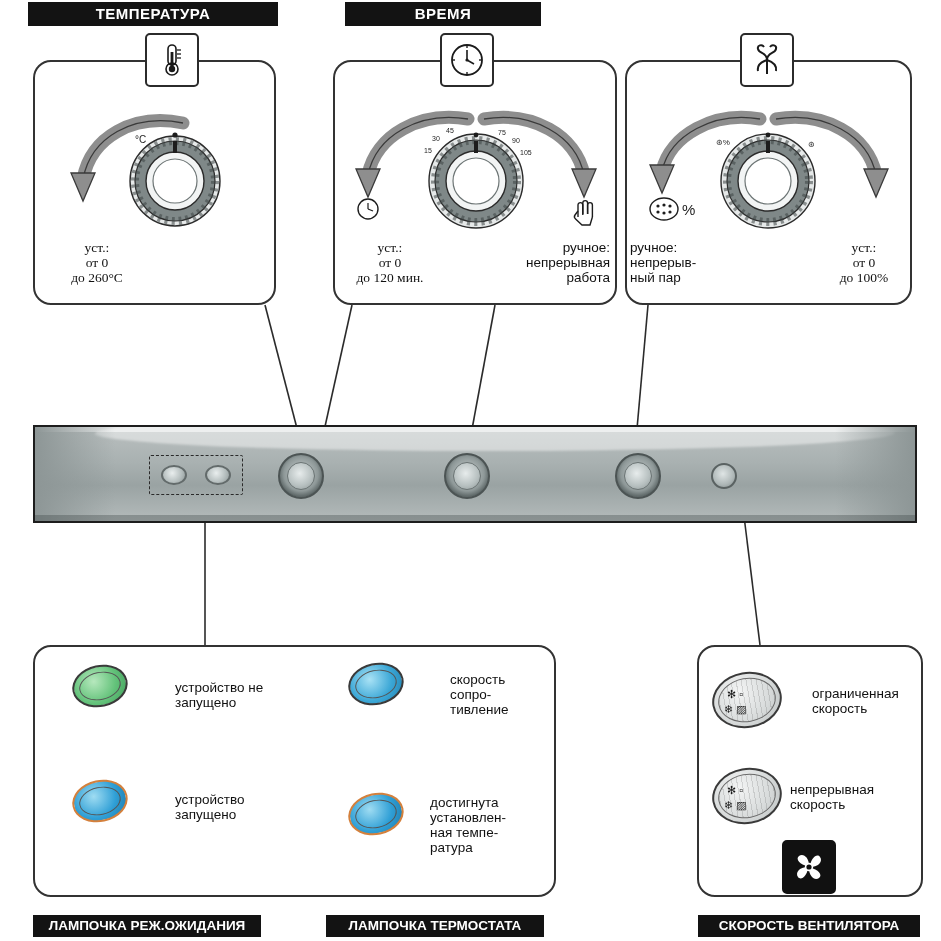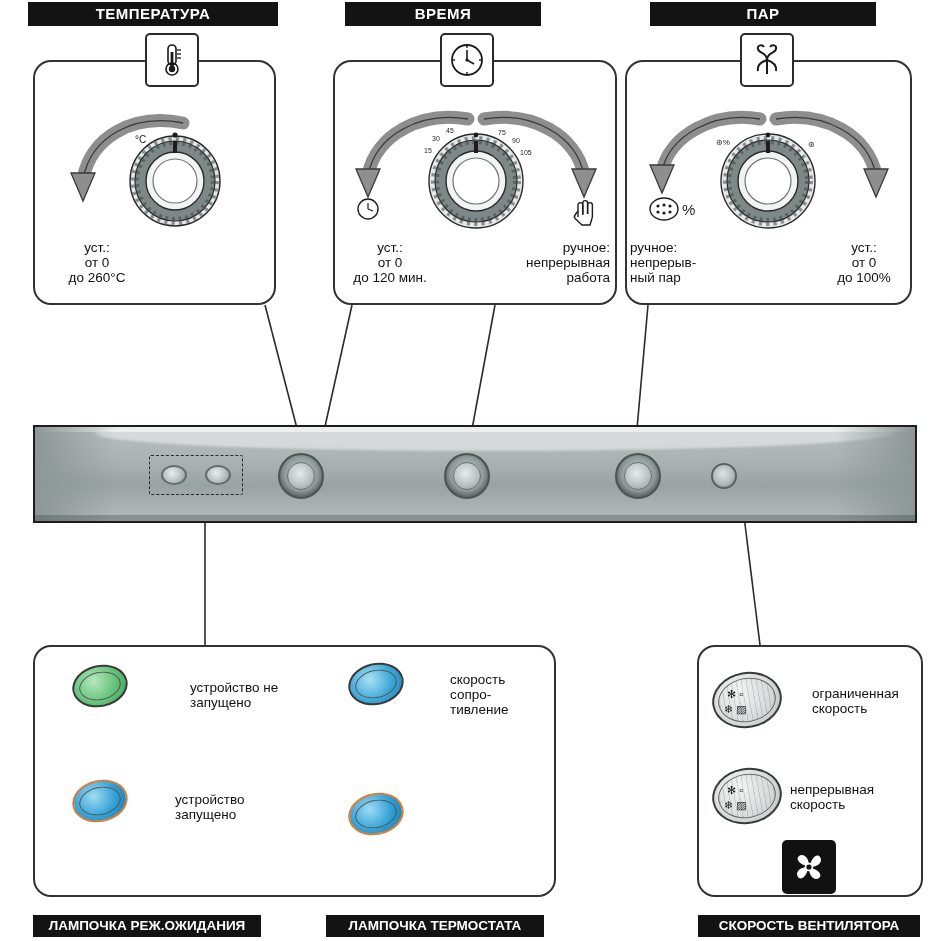--- a/index.html
+++ b/index.html
@@ -84,21 +84,21 @@
   .icon-sq-fan  { left: 782px; top: 840px; background:#111; border-color:#111; }
 
   
   .txt {
     position: absolute;
     font-size: 13.5px;
     color: #111;
     line-height: 15px;
     white-space: pre-line;
   }
-  .t-center { text-align: center; }
+  .t-center { text-align: center; font-family: Liberation Serif, serif; }
   .t-right  { text-align: right; }
 
   
   .panel {
     position: absolute;
     left: 33px;
     top: 425px;
     width: 884px;
     height: 98px;
     border: 2px solid #1d1d1d;
@@ -210,21 +210,20 @@
     color: #1a1a1a;
   }
 </style>
 </head>
 <body>
 
 <div class="root">
 
   <div class="hdr hdr-temp">ТЕМПЕРАТУРА</div>
   <div class="hdr hdr-time">ВРЕМЯ</div>
-  <div class="hdr hdr-steam">ПАР</div>
 
   <svg class="lines" width="941" height="941">
     <g stroke="#2b2b2b" stroke-width="1.6" fill="none">
 
       <path d="M265,305 L300,440"></path>
 
       <path d="M352,305 L322,440"></path>
       <path d="M495,305 L470,440"></path>
 
       <path d="M648,305 L636,440"></path>
@@ -403,39 +402,43 @@
     <div class="panel-knob pk-big" style="left:409px; top:26px;"></div>
     <div class="panel-knob pk-big" style="left:580px; top:26px;"></div>
     <div class="panel-knob pk-small" style="left:676px; top:36px;"></div>
   </div>
 
   <div class="box box-lamps"></div>
 
   <div class="lamp-pill" style="left:72px; top:665px; background: radial-gradient(circle at 40% 35%, #b6e8bd 0%, #63c27a 55%, #3e9b58 100%);">
     <div class="glass"></div>
   </div>
-  <div class="txt" style="left:175px; top:680px; width:160px;margin-left:15px;">устройство не
+  <div class="txt" style="left:175px; top:680px; width:160px;">устройство не
 запущено</div>
 
   <div class="lamp-pill" style="left:348px; top:663px; background: radial-gradient(circle at 40% 35%, #a9e2f5 0%, #3ba7d6 55%, #1f7fae 100%);">
     <div class="glass"></div>
   </div>
   <div class="txt" style="left:450px; top:672px; width:150px;">скорость
 сопро-
 тивление</div>
 
   <div class="lamp-pill" style="left:72px; top:780px; background: radial-gradient(circle at 40% 35%, #9fdcf2 0%, #2f9fd6 55%, #1b76a6 100%); border-color:#d4803c;">
     <div class="glass"></div>
   </div>
   <div class="txt" style="left:175px; top:792px; width:160px;">устройство
 запущено</div>
 
   <div class="lamp-pill" style="left:348px; top:793px; background: radial-gradient(circle at 40% 35%, #9fdcf2 0%, #2f9fd6 55%, #1b76a6 100%); border-color:#d4803c;">
     <div class="glass"></div>
   </div>
+  <div class="txt" style="left:430px; top:795px; width:130px;">достигнута
+установлен-
+ная темпе-
+ратура</div>
 
   <div class="box box-fan"></div>
 
   <div class="fan-btn" style="left:712px; top:672px;">
     <div class="ridges"></div>
   </div>
   <div class="fanglyph" style="left:727px; top:688px;">✻ ▫</div>
   <div class="fanglyph" style="left:724px; top:703px;">❄ ▨</div>
   <div class="txt" style="left:812px; top:686px; width:130px;">ограниченная
 скорость</div>

